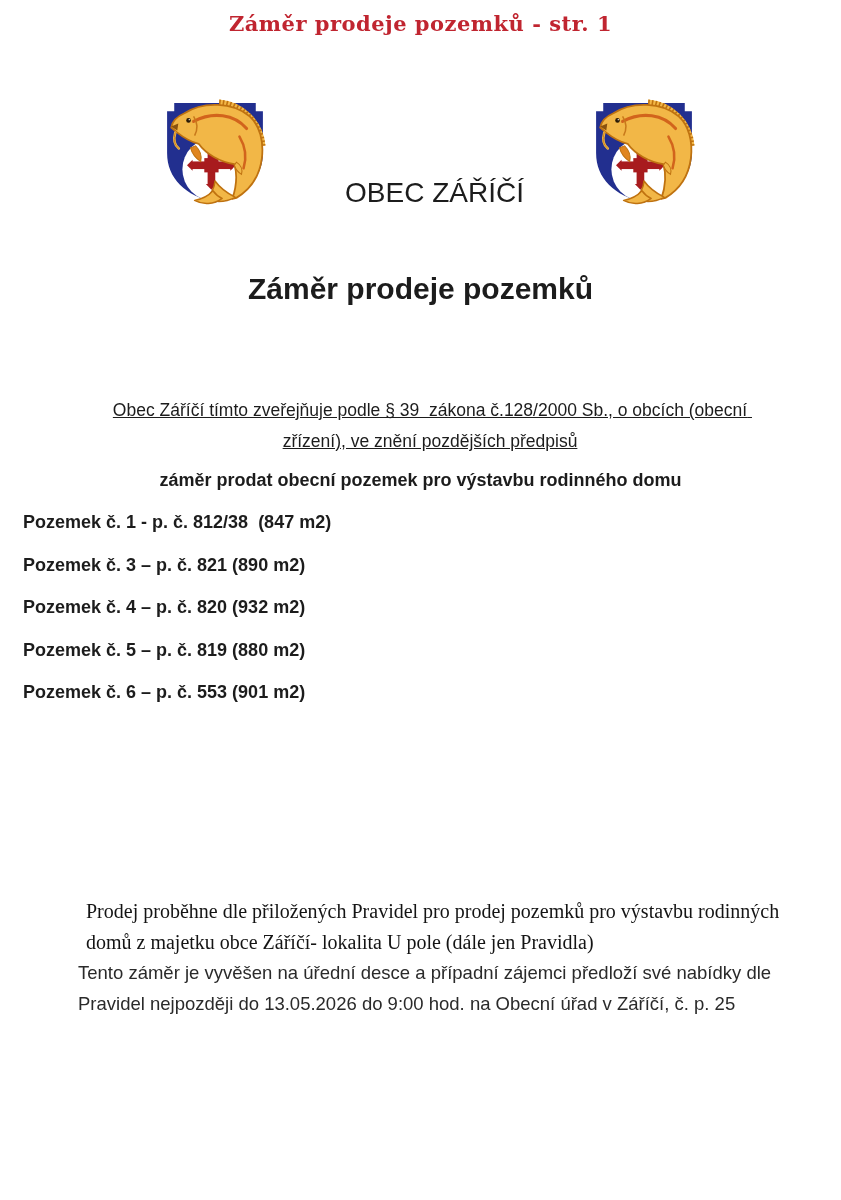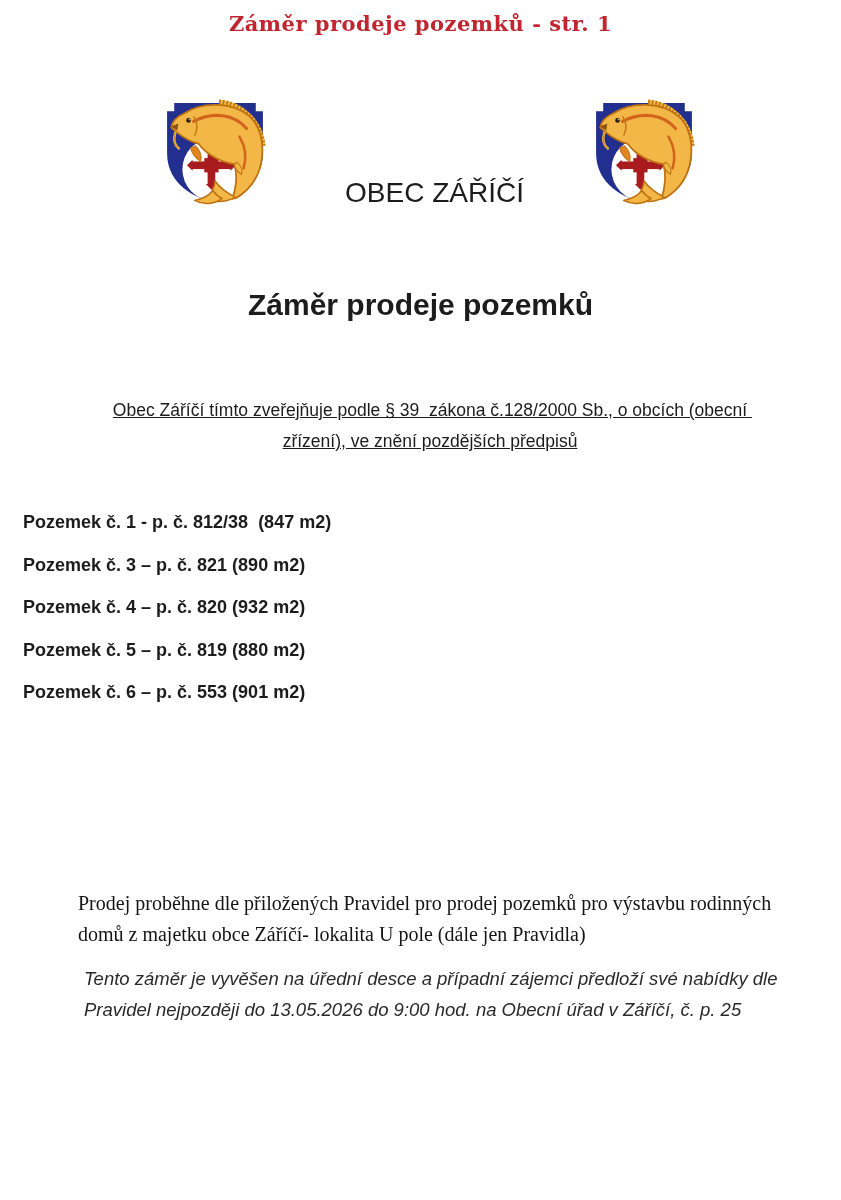--- a/index.html
+++ b/index.html
@@ -33,21 +33,21 @@
     box-sizing: border-box;
     padding-left: 28px;
     text-align: center;
     font-size: 28px;
     font-weight: normal;
     margin: 0;
     white-space: pre-wrap;
   }
   .doc-title {
     position: absolute;
-    top: 288px; left: 0; width: 100%;
+    top: 272px; left: 0; width: 100%;
     text-align: center;
     font-size: 30px;
     font-weight: bold;
     margin: 0;
     white-space: pre-wrap;
   }
   .intro {
     position: absolute;
     top: 395px; left: 80px; width: 700px;
     margin: 0;
@@ -75,36 +75,35 @@
     padding-left: 23px;
   }
   .parcel-line {
     height: 42.6px;
     line-height: 42.6px;
     white-space: pre-wrap;
   }
   .par-rules {
     position: absolute;
     top: 888px; left: 78px; width: 712px;
-    margin: 0;
+    margin: 8px;
     font-family: "Liberation Serif", serif;
     font-size: 20px;
     line-height: 30.5px;
     white-space: pre-wrap;
     color: #141414;
   }
   .par-notice {
     position: absolute;
     top: 958px; left: 78px; width: 726px;
-    margin: 6px;
+    margin: 0;
     font-size: 18.5px;
     line-height: 30.5px;
     white-space: pre-wrap;
     color: #2a2a2a;
-    font-style: italic;
   }
 </style>
 </head>
 <body>
 
 <div class="page">
 
   <div class="top-title">Záměr prodeje pozemků - str. 1</div>
 
   <div class="coa coa-left">
@@ -169,20 +168,21 @@
       <use href="#coa-symbol"></use>
     </svg>
   </div>
 
   <div class="org-name">OBEC ZÁŘÍČÍ</div>
 
   <h1 class="doc-title">Záměr prodeje pozemků</h1>
 
   <p class="intro">Obec Záříčí tímto zveřejňuje podle § 39  zákona č.128/2000 Sb., o obcích (obecní zřízení), ve znění pozdějších předpisů</p>
 
+  <p class="intent">záměr prodat obecní pozemek pro výstavbu rodinného domu</p>
 
   <div class="parcels">
       <div class="parcel-line">Pozemek č. 1 - p. č. 812/38  (847 m2)</div>
       <div class="parcel-line">Pozemek č. 3 – p. č. 821 (890 m2)</div>
       <div class="parcel-line">Pozemek č. 4 – p. č. 820 (932 m2)</div>
       <div class="parcel-line">Pozemek č. 5 – p. č. 819 (880 m2)</div>
       <div class="parcel-line">Pozemek č. 6 – p. č. 553 (901 m2)</div>
     </div>
 
   <p class="par-rules">Prodej proběhne dle přiložených Pravidel pro prodej pozemků pro výstavbu rodinných domů z majetku obce Záříčí- lokalita U pole (dále jen Pravidla)</p>

